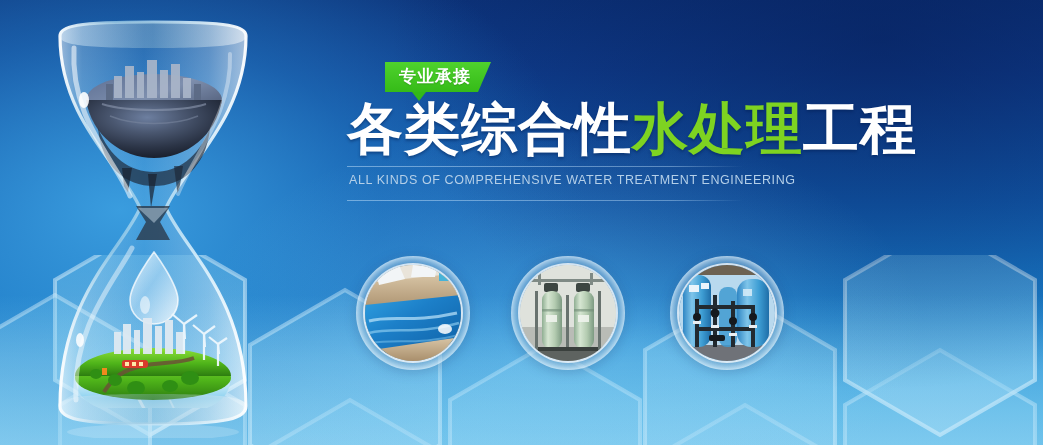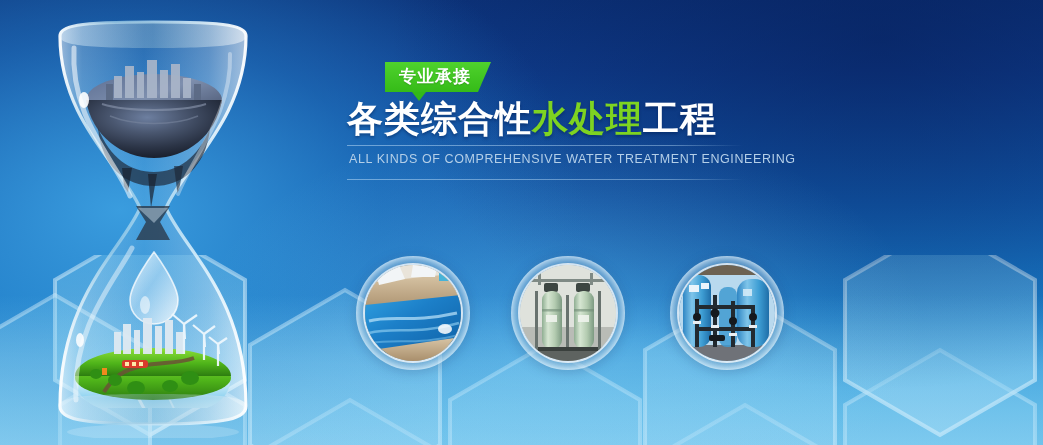--- a/index.html
+++ b/index.html
@@ -71,21 +71,21 @@
   .badge-tail{
     position:absolute; left:27px; top:30px;
     width:0;height:0;
     border-left:7px solid transparent;
     border-right:7px solid transparent;
     border-top:9px solid #33b918;
   }
 
   .headline{
     margin-top:2px;
-    font-size:36px;
+    font-size:56px;
     font-weight:bold;
     letter-spacing:1px;
     line-height:1.04;
     white-space:nowrap;
     color:#ffffff;
     text-shadow:0 2px 3px rgba(0,28,80,0.45);
   }
   .headline .accent{ color:#7ed321; }
 
   .rule{

